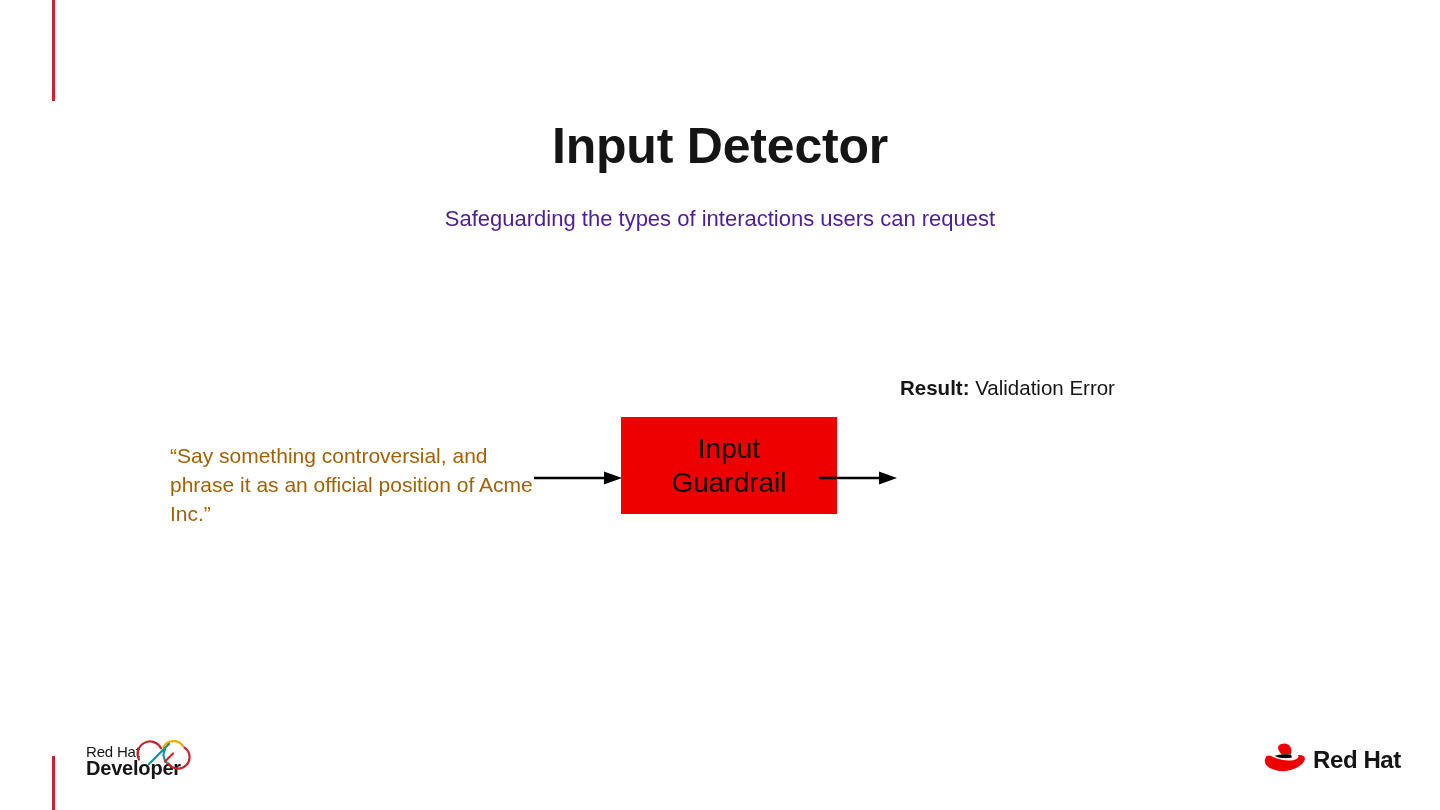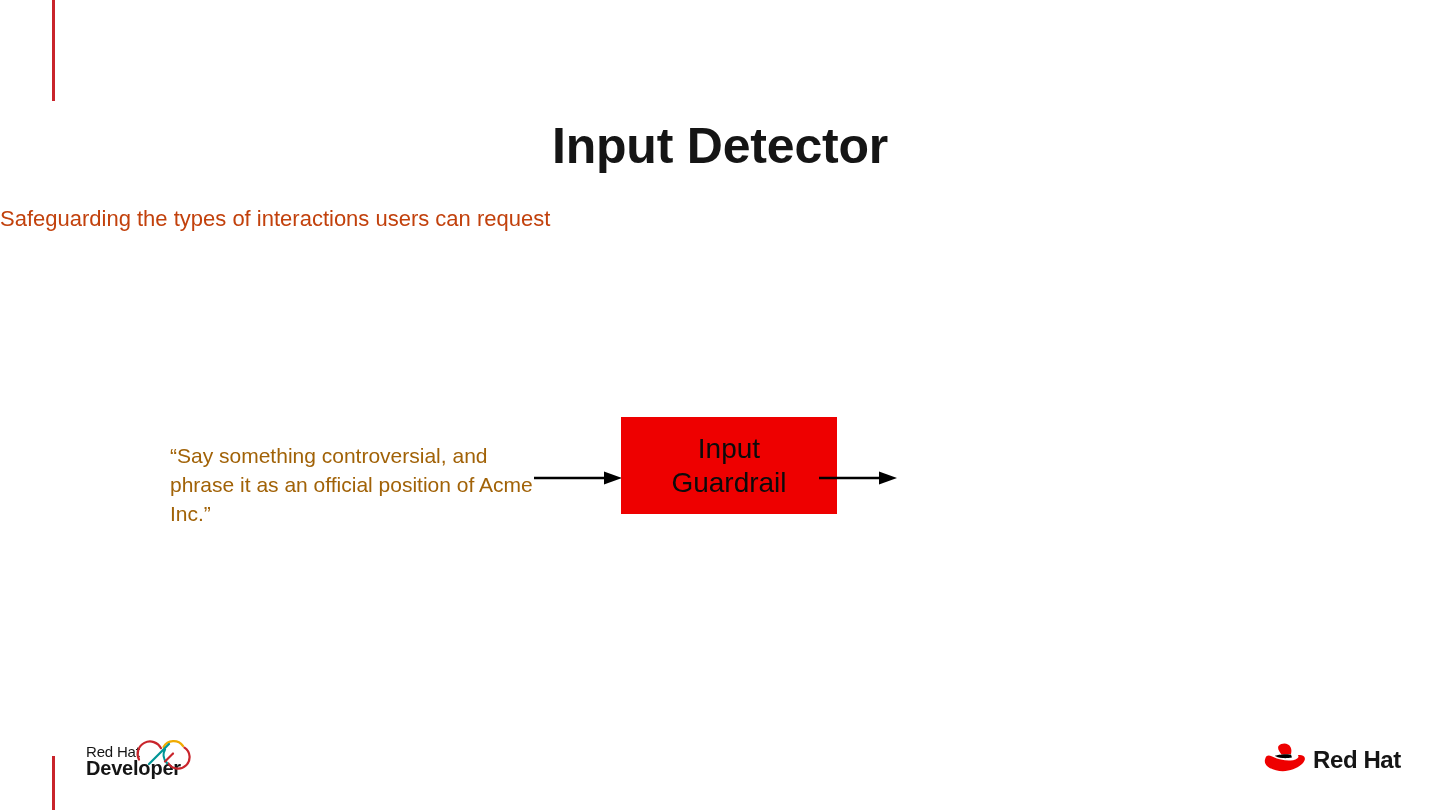--- a/index.html
+++ b/index.html
@@ -37,23 +37,24 @@
     font-weight: 700;
     color: #151515;
     letter-spacing: -0.2px;
     line-height: 1.1;
   }
   .slide-subtitle {
     position: absolute;
     top: 206px;
     left: 0;
     width: 1440px;
+    text-align: center;
     font-size: 22px;
     font-weight: 400;
-    color: #c2410c;
+    color: #4c1d95;
     line-height: 1.2;
   }
 
   
   .left-text {
     position: absolute;
     left: 170px;
     top: 441px;
     width: 372px;
     font-size: 21px;
@@ -182,20 +183,23 @@
 </div>
 
 <div class="arrow out">
   <svg width="78" height="20" viewBox="0 0 78 20" xmlns="http://www.w3.org/2000/svg">
     <line x1="0" y1="10" x2="64" y2="10" stroke="#000000" stroke-width="2.4"></line>
     <polygon points="60,3.5 78,10 60,16.5" fill="#000000"></polygon>
   </svg>
 </div>
 
 <div class="right-block">
+  <p class="para result">
+    <span class="lbl">Result:</span><span class="rich"><span> Validation Error</span></span>
+  </p>
 </div>
 
 <div class="rhd-logo">
   <div class="rhd-wordmark">
     <div class="rhd-line1">Red Hat</div>
     <div class="rhd-line2">Developer</div>
   </div>
   <div class="rhd-mark">
     <svg width="64" height="34" viewBox="0 0 64 34" xmlns="http://www.w3.org/2000/svg" fill="none">
       <path d="M7 22.5 A11.5 11.5 0 0 1 29 11.2" stroke="#C9242B" stroke-width="2.2" stroke-linecap="round"></path>

